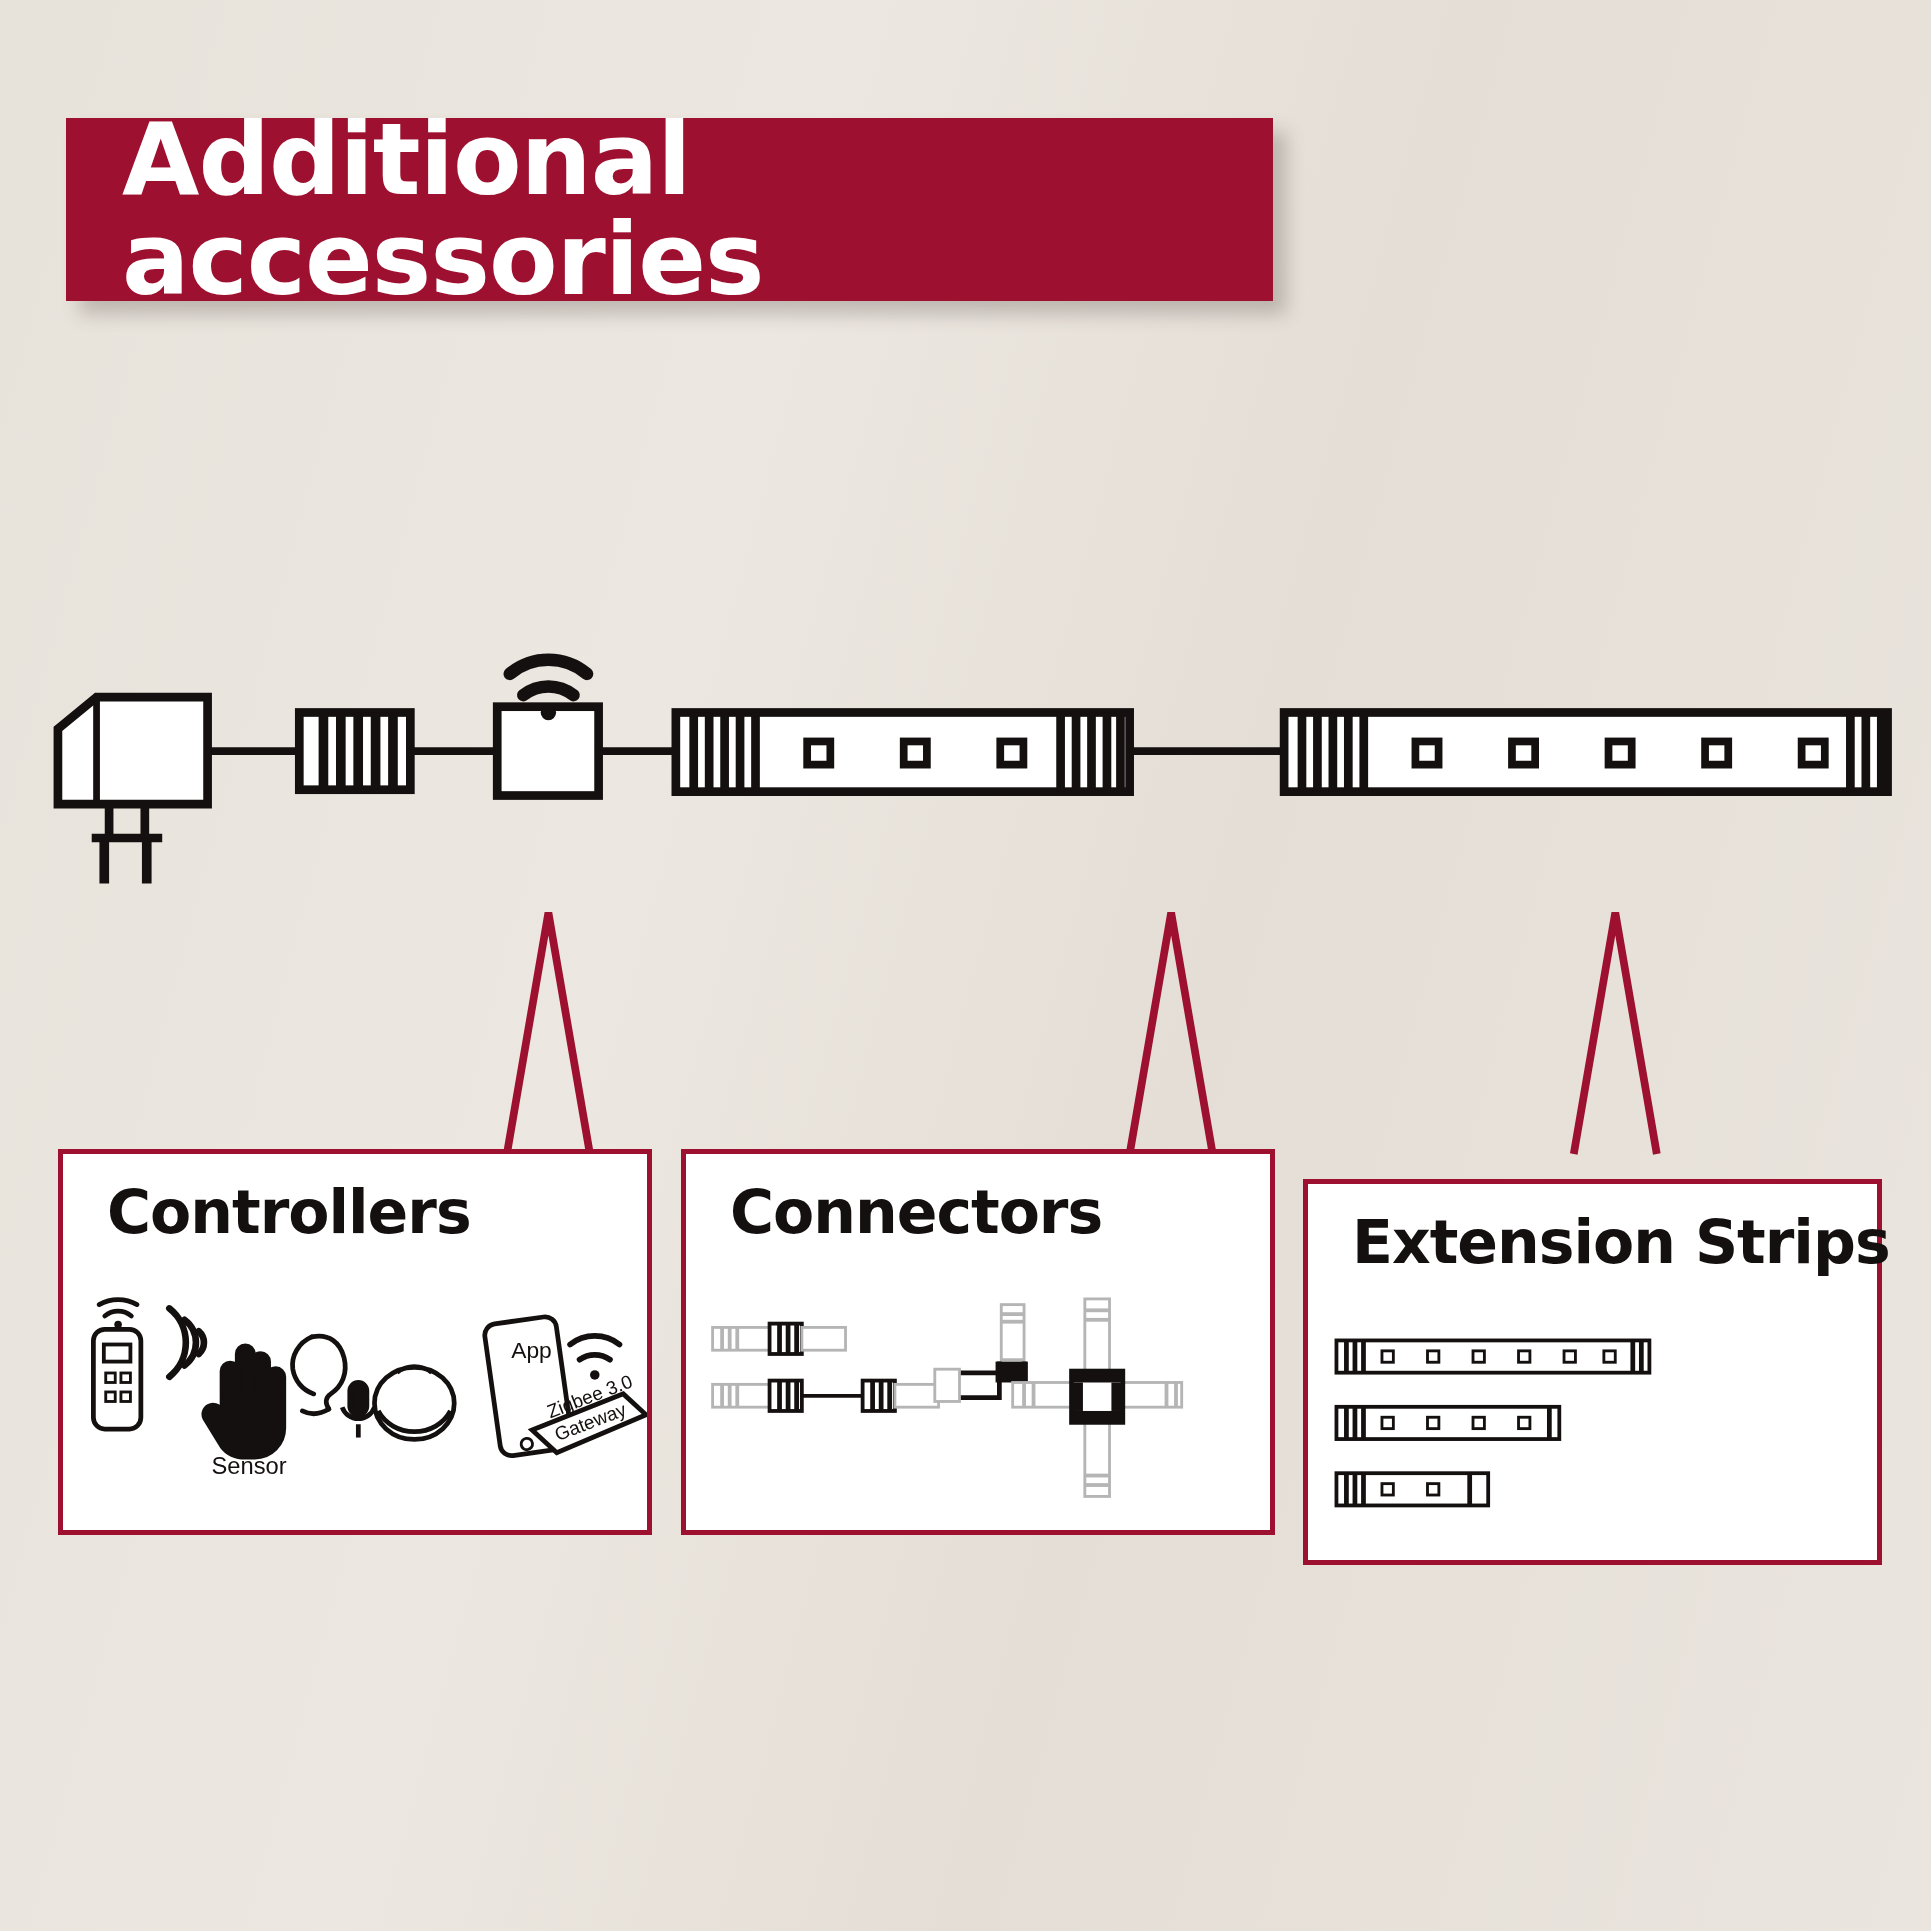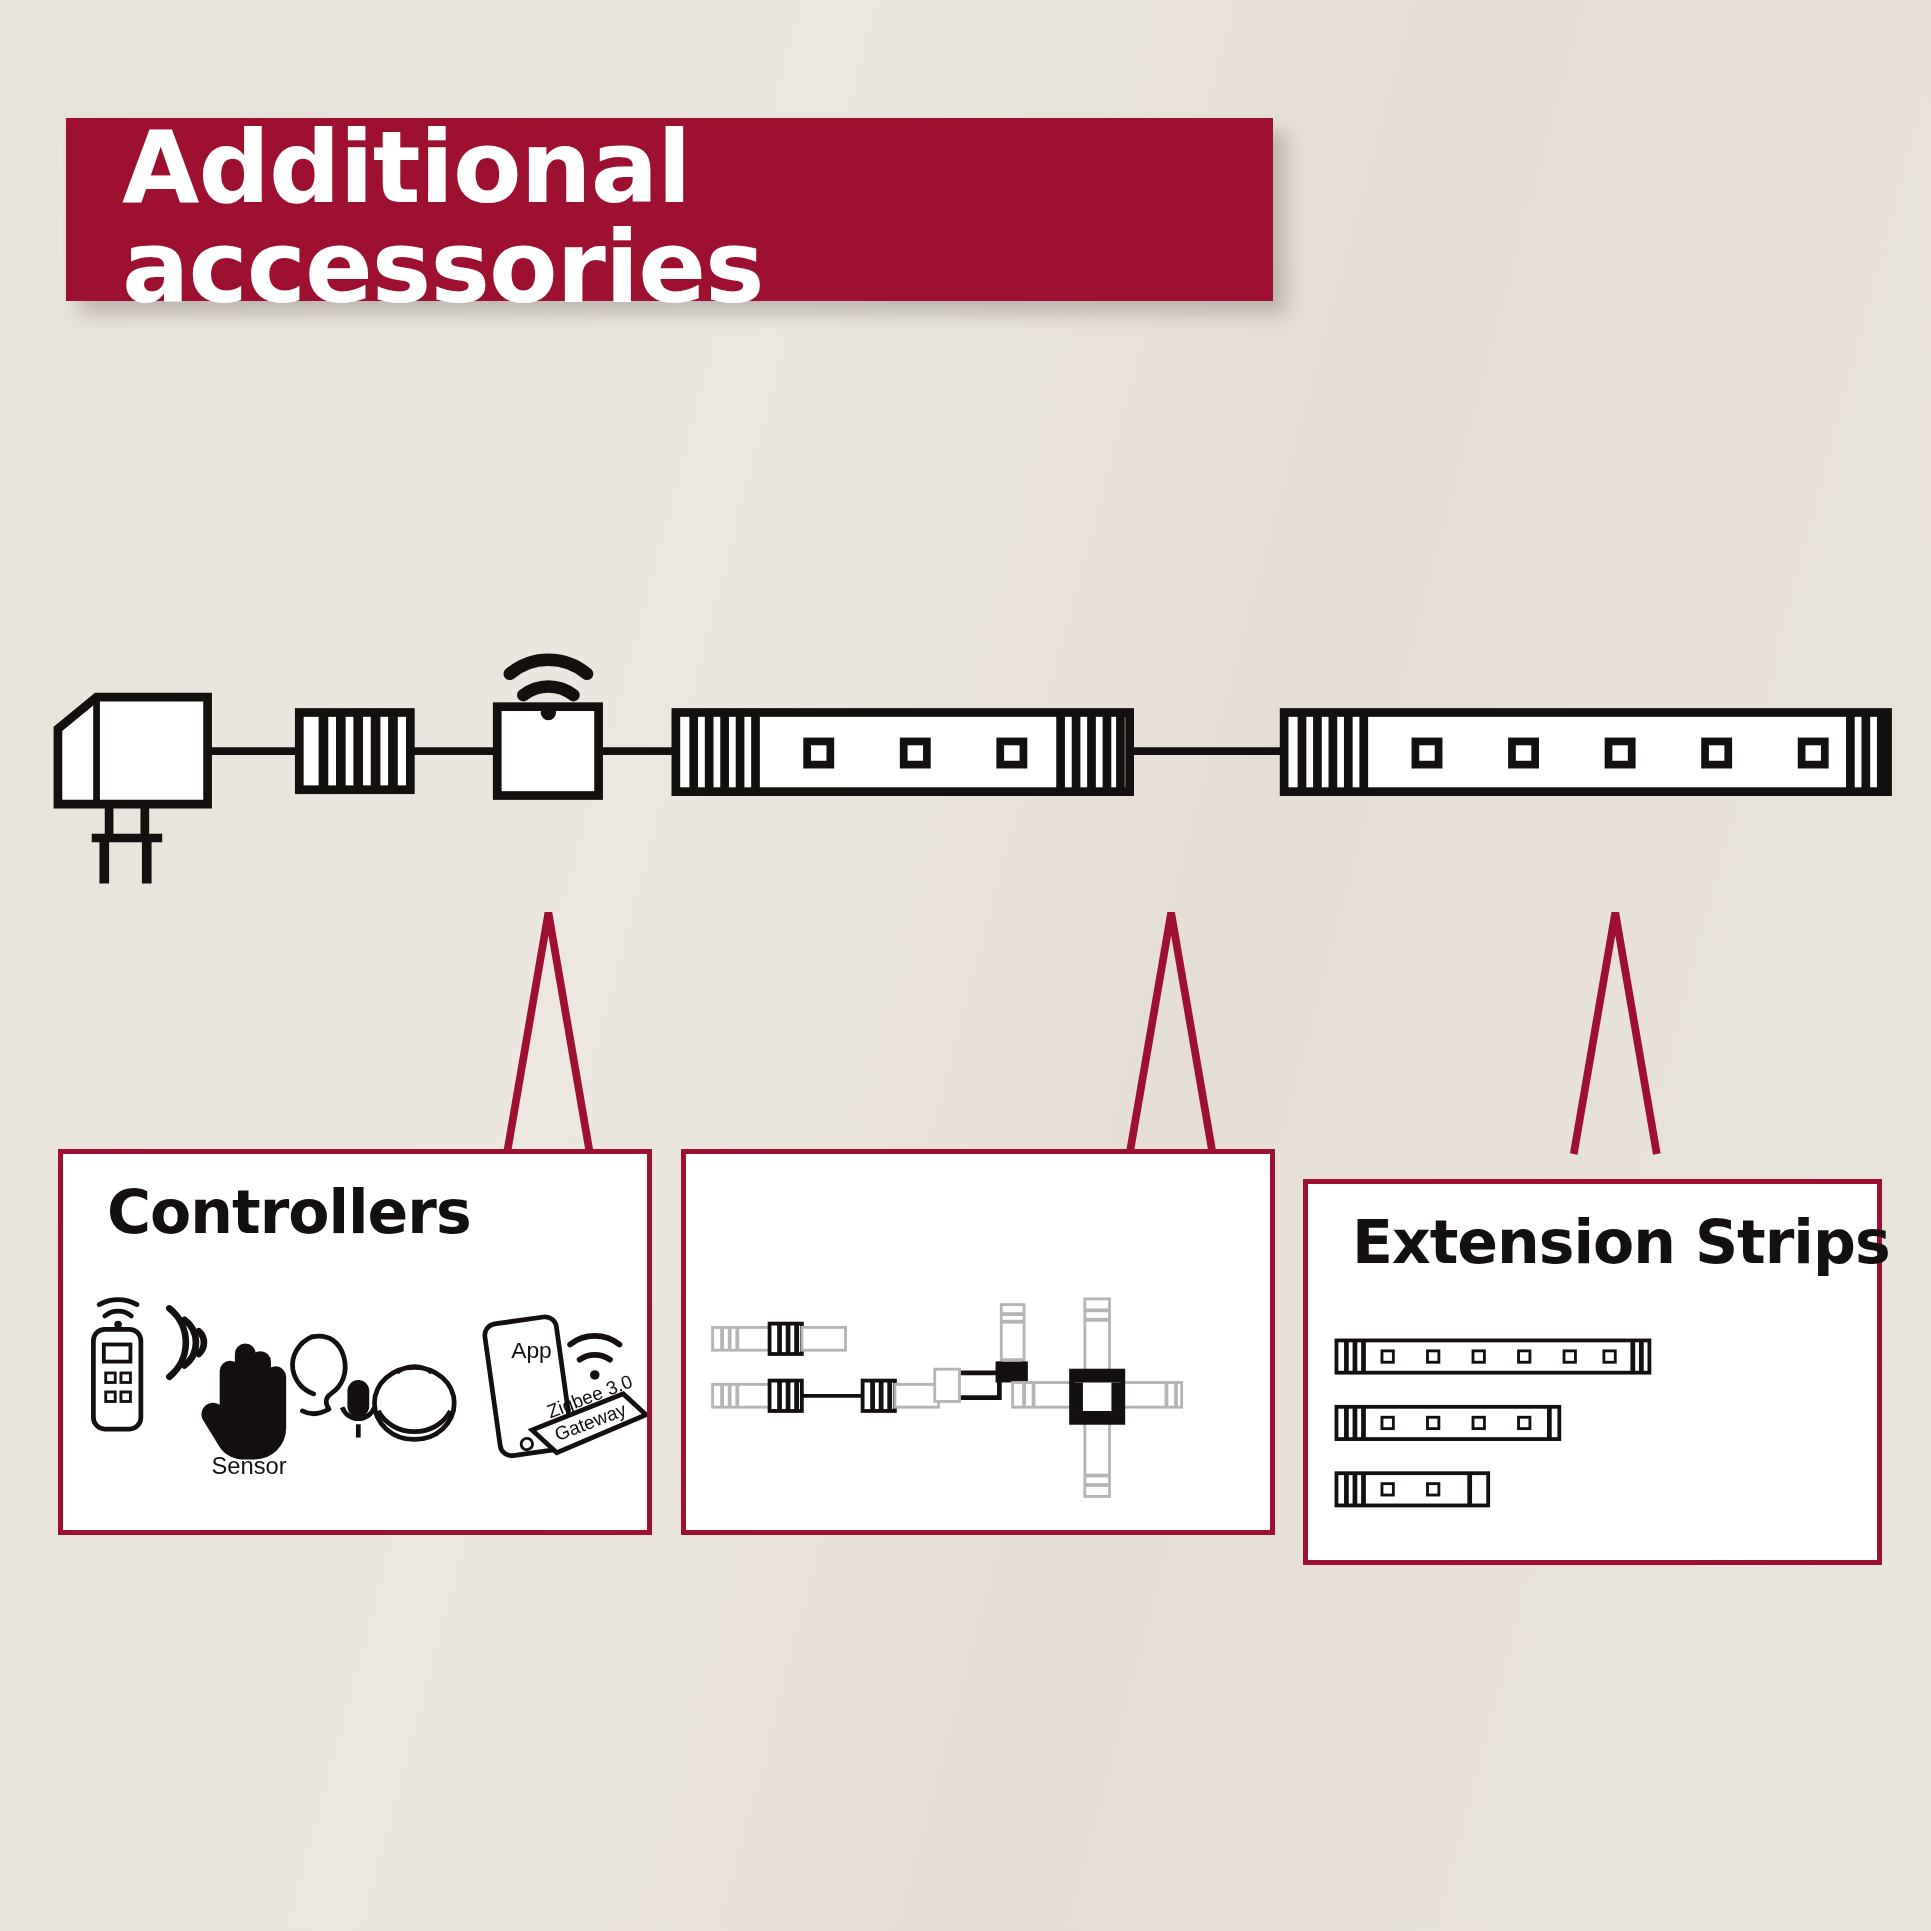--- a/index.html
+++ b/index.html
@@ -10,21 +10,21 @@
     overflow:hidden;
     position:relative;
   }
   .stage{position:absolute;inset:0;}
 
   
   .banner{
     position:absolute;left:66px;top:118px;width:1207px;height:183px;
     background:#9e1030;
     box-shadow:13.5px 13.5px 17.4px rgba(90,80,75,.30);
-    display:flex;
+    display:flex;align-items:center;
   }
   .banner-text{
     color:#ffffff;
     font-size:100px;
     font-weight:bold;
     letter-spacing:-1px;
     margin-left:56px;
     line-height:1;
     font-family:"DejaVu Sans", sans-serif;
   }
@@ -205,20 +205,21 @@
         <g>
           <path d="M494 168 L590 130 L614 152 L520 192 Z" stroke-width="5" fill="#ffffff"></path>
         </g>
         <text x="513" y="156" font-size="20" fill="#14100f" stroke="none" class="tiny-label" transform="rotate(-21 513 156)">Zigbee 3.0</text>
         <text x="521" y="180" font-size="20" fill="#14100f" stroke="none" class="tiny-label" transform="rotate(-21 521 180)">Gateway</text>
       </g>
     </svg>
   </div>
 
   <div class="card" id="card-connectors">
+    <div class="card-title">Connectors</div>
     <svg class="card-art" viewBox="0 0 615 275">
       <g stroke="#14100f" fill="none" stroke-width="3">
 
         <g>
 
           <rect x="28" y="60" width="60" height="24" stroke="#b5b5b5" fill="#ffffff"></rect>
           <rect x="36" y="60" width="4" height="24" fill="#b5b5b5" stroke="none"></rect>
           <rect x="44" y="60" width="4" height="24" fill="#b5b5b5" stroke="none"></rect>
           <rect x="52" y="60" width="4" height="24" fill="#b5b5b5" stroke="none"></rect>
           <rect x="88" y="56" width="34" height="32" stroke="#14100f" stroke-width="4" fill="#ffffff"></rect>

